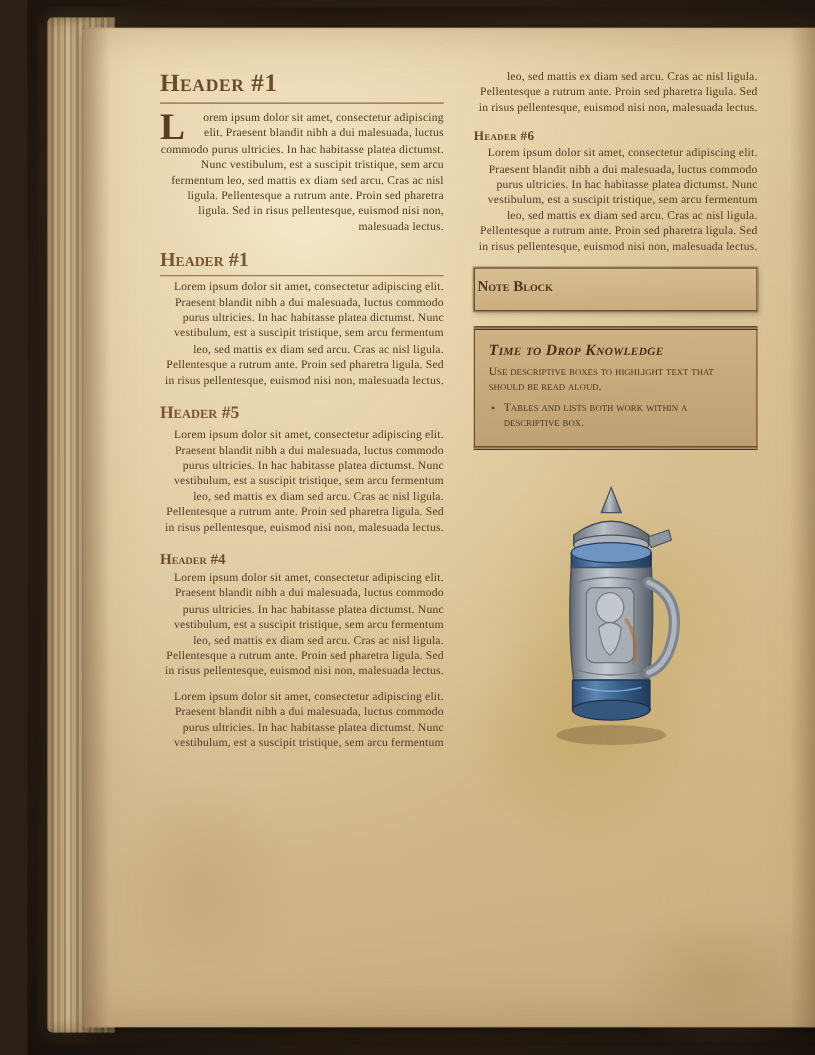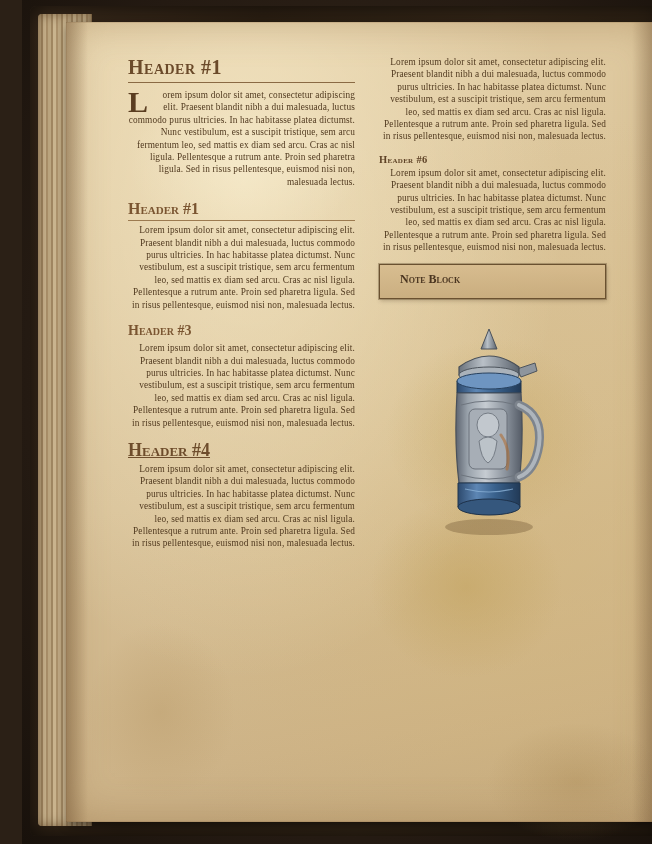--- a/index.html
+++ b/index.html
@@ -118,25 +118,24 @@
     font-variant: small-caps;
     font-weight: 700;
     font-size: 14px;
     color: #7a5531;
     margin: 12px 0 3px 0;
     break-after: avoid;
   }
   h4.head4 {
     font-variant: small-caps;
     font-weight: 700;
-    font-size: 18px;
+    font-size: 12px;
     color: #6e4d2c;
     margin: 11px 0 2px 0;
     break-after: avoid;
-    text-decoration: underline;
   }
   h5.head5 {
     font-variant: small-caps;
     font-weight: 700;
     font-size: 10.5px;
     color: #5f4327;
     margin: 11px 0 2px 0;
     letter-spacing: .3px;
     break-after: avoid;
   }
@@ -155,21 +154,21 @@
     font-size: 30px;
     line-height: 22px;
     padding: 2px 3px 0 0;
     color: #5a3d20;
     font-weight: 700;
   }
 
   
   .noteblock {
     margin: 10px 0 12px 0;
-    padding: 7px 9px 8px 20px;
+    padding: 7px 9px 8px 2px;
     background: linear-gradient(180deg, rgba(214,186,140,.85), rgba(198,169,122,.85));
     border: 1px solid #6a5130;
     box-shadow: 0 0 0 1px rgba(90,68,40,.35), 1px 2px 4px rgba(60,40,20,.25);
     break-inside: avoid;
   }
   .noteblock .nb-title {
     font-variant: small-caps;
     font-weight: 700;
     font-size: 12px;
     color: #4a3520;
@@ -279,35 +278,42 @@
     <div class="page-edge"></div>
 
     <div class="content">
 
       <h1 class="head1">Header #1</h1>
       <p class="body dropcap">Lorem ipsum dolor sit amet, consectetur adipiscing elit. Praesent blandit nibh a dui malesuada, luctus commodo purus ultricies. In hac habitasse platea dictumst. Nunc vestibulum, est a suscipit tristique, sem arcu fermentum leo, sed mattis ex diam sed arcu. Cras ac nisl ligula. Pellentesque a rutrum ante. Proin sed pharetra ligula. Sed in risus pellentesque, euismod nisi non, malesuada lectus.</p>
 
       <h2 class="head2">Header #1</h2>
       <p class="body">Lorem ipsum dolor sit amet, consectetur adipiscing elit. Praesent blandit nibh a dui malesuada, luctus commodo purus ultricies. In hac habitasse platea dictumst. Nunc vestibulum, est a suscipit tristique, sem arcu fermentum leo, sed mattis ex diam sed arcu. Cras ac nisl ligula. Pellentesque a rutrum ante. Proin sed pharetra ligula. Sed in risus pellentesque, euismod nisi non, malesuada lectus.</p>
 
-      <h3 class="head3">Header #3</h3>
+      <h3 class="head3">Header #5</h3>
       <p class="body">Lorem ipsum dolor sit amet, consectetur adipiscing elit. Praesent blandit nibh a dui malesuada, luctus commodo purus ultricies. In hac habitasse platea dictumst. Nunc vestibulum, est a suscipit tristique, sem arcu fermentum leo, sed mattis ex diam sed arcu. Cras ac nisl ligula. Pellentesque a rutrum ante. Proin sed pharetra ligula. Sed in risus pellentesque, euismod nisi non, malesuada lectus.</p>
 
       <h4 class="head4">Header #4</h4>
       <p class="body">Lorem ipsum dolor sit amet, consectetur adipiscing elit. Praesent blandit nibh a dui malesuada, luctus commodo purus ultricies. In hac habitasse platea dictumst. Nunc vestibulum, est a suscipit tristique, sem arcu fermentum leo, sed mattis ex diam sed arcu. Cras ac nisl ligula. Pellentesque a rutrum ante. Proin sed pharetra ligula. Sed in risus pellentesque, euismod nisi non, malesuada lectus.</p>
 
       <p class="body">Lorem ipsum dolor sit amet, consectetur adipiscing elit. Praesent blandit nibh a dui malesuada, luctus commodo purus ultricies. In hac habitasse platea dictumst. Nunc vestibulum, est a suscipit tristique, sem arcu fermentum leo, sed mattis ex diam sed arcu. Cras ac nisl ligula. Pellentesque a rutrum ante. Proin sed pharetra ligula. Sed in risus pellentesque, euismod nisi non, malesuada lectus.</p>
 
       <h5 class="head5">Header #6</h5>
       <p class="body">Lorem ipsum dolor sit amet, consectetur adipiscing elit. Praesent blandit nibh a dui malesuada, luctus commodo purus ultricies. In hac habitasse platea dictumst. Nunc vestibulum, est a suscipit tristique, sem arcu fermentum leo, sed mattis ex diam sed arcu. Cras ac nisl ligula. Pellentesque a rutrum ante. Proin sed pharetra ligula. Sed in risus pellentesque, euismod nisi non, malesuada lectus.</p>
 
       <div class="noteblock">
         <p class="nb-title">Note Block</p>
       </div>
 
+      <div class="descblock">
+        <p class="db-title">Time to Drop Knowledge</p>
+        <p class="db-text">Use descriptive boxes to highlight text that should be read aloud.</p>
+        <ul class="db-list">
+          <li>Tables and lists both work within a descriptive box.</li>
+        </ul>
+      </div>
 
       <div class="illus">
         <div class="blot"></div>
         <svg class="stein" width="120" height="215" viewBox="0 0 120 215">
           <defs>
             <linearGradient id="body" x1="0" y1="0" x2="1" y2="0">
               <stop offset="0%" stop-color="#5d6470"></stop>
               <stop offset="18%" stop-color="#9aa3ac"></stop>
               <stop offset="45%" stop-color="#c6ccd2"></stop>
               <stop offset="75%" stop-color="#8b939d"></stop>

